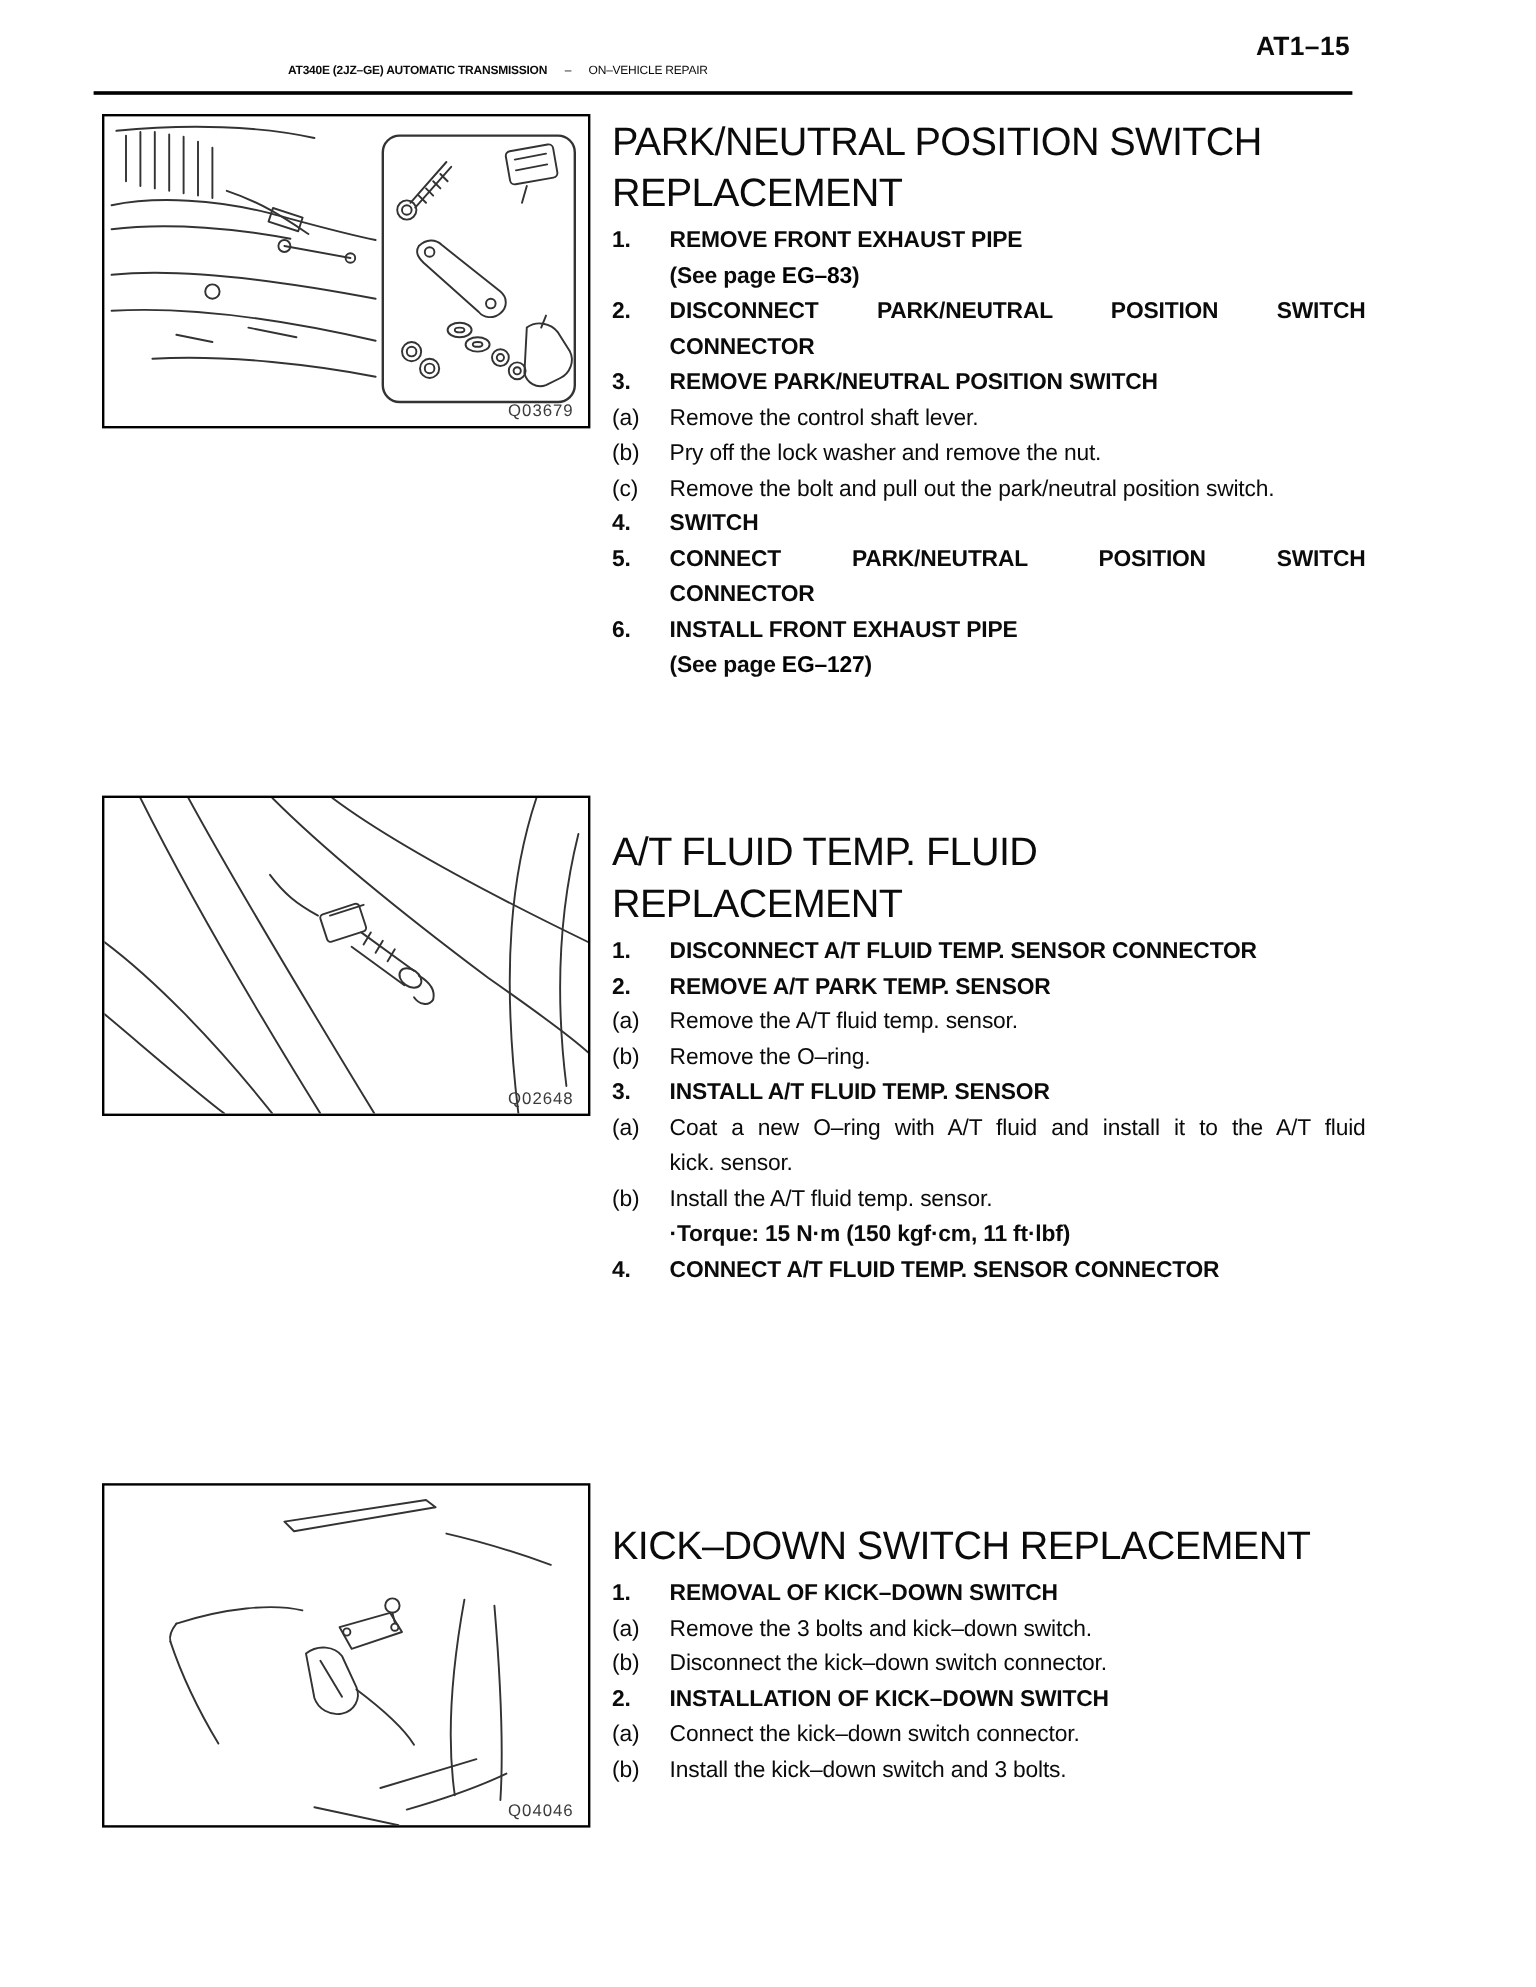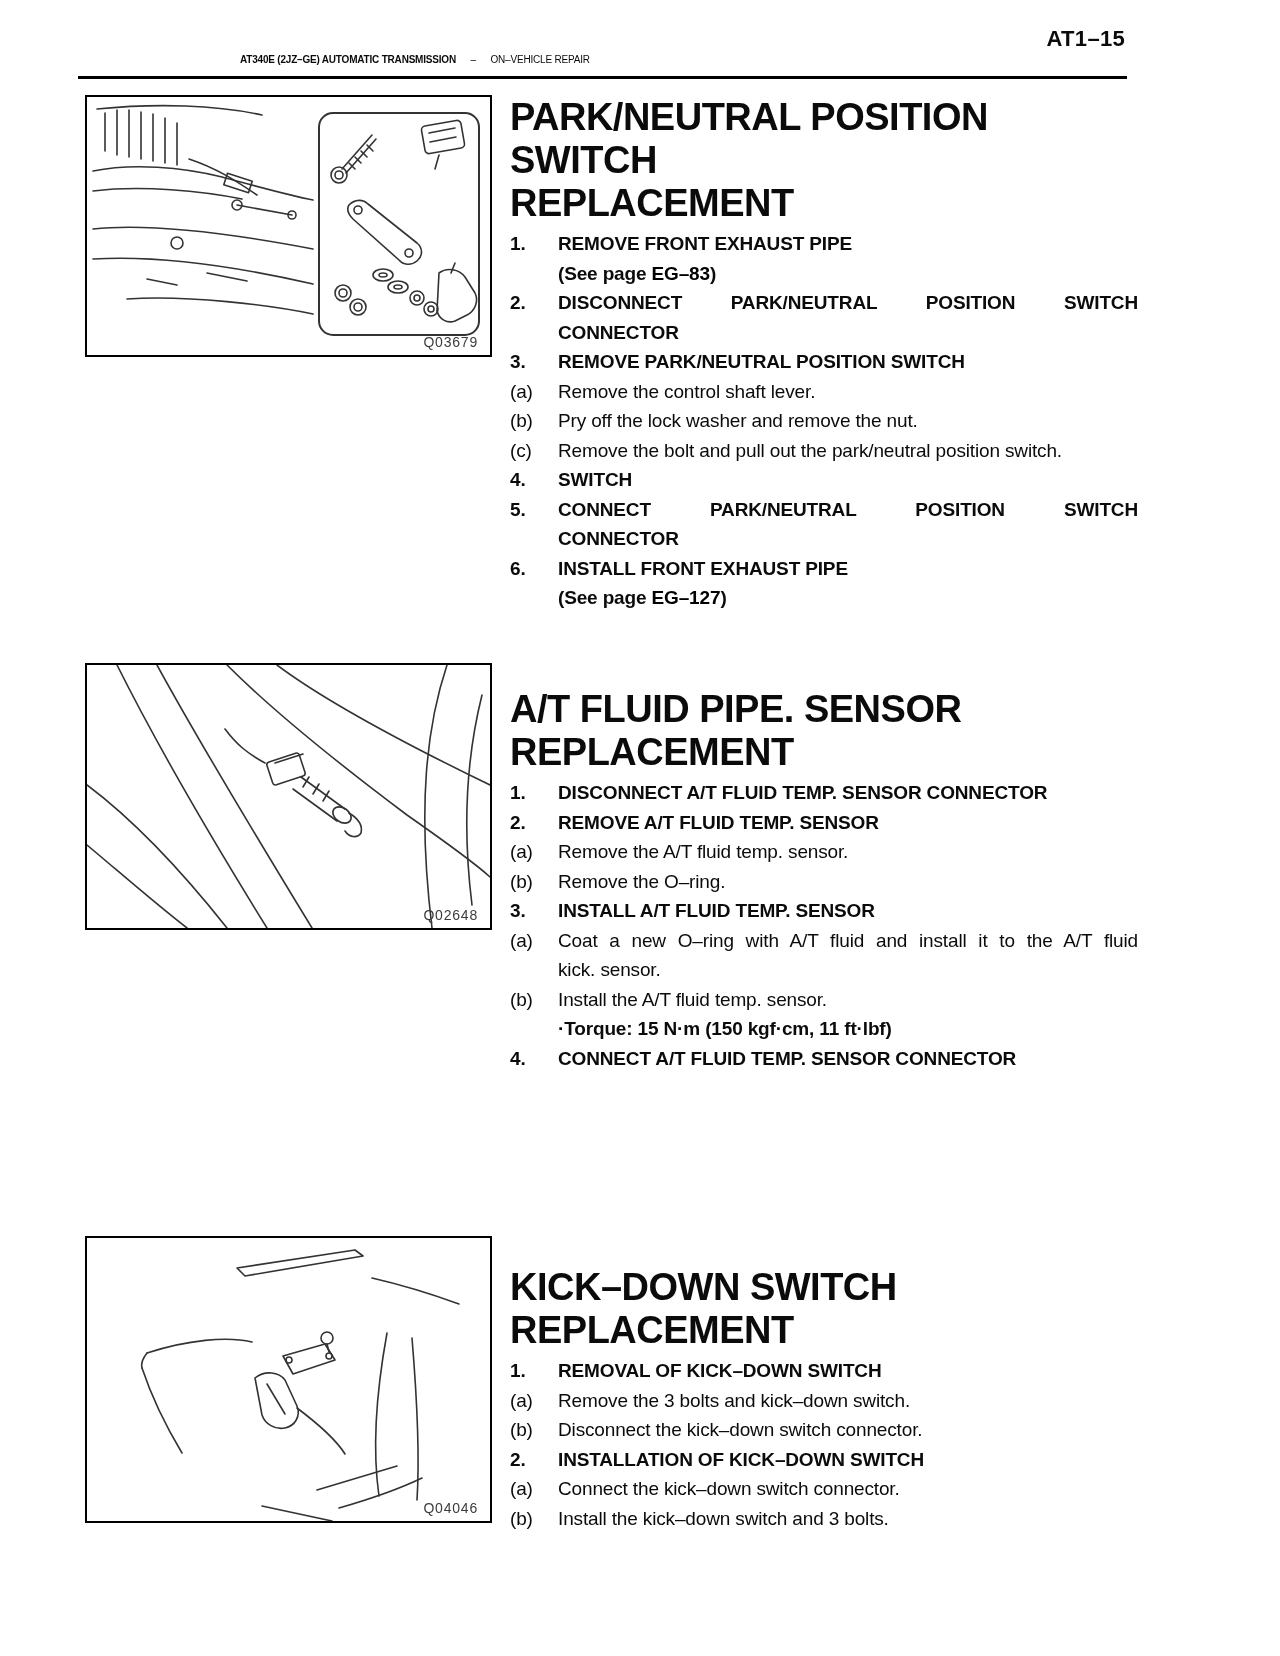--- a/index.html
+++ b/index.html
@@ -21,21 +21,21 @@
   #fig3{top:1236px;height:283px;}
   .figbox svg{display:block;width:100%;height:100%;}
   .figcode{position:absolute;right:12px;bottom:5px;font-size:14px;color:#3c3c3c;letter-spacing:.8px;}
   .art{stroke:#333;fill:none;stroke-width:1.6;stroke-linecap:round;stroke-linejoin:round;}
   .art2{stroke:#333;fill:#fff;stroke-width:2;stroke-linecap:round;stroke-linejoin:round;}
   
   .col{position:absolute;left:510px;width:628px;}
   #col1{top:96px;}
   #col2{top:688px;}
   #col3{top:1238px;margin-top:28px;}
-  .title{font-size:38px;font-weight:bold;line-height:43px;letter-spacing:-.5px;}
+  .title{font-size:33px;font-weight:normal;line-height:43px;letter-spacing:-.5px;}
   .steps{margin-top:4px;}
   .step{display:flex;font-size:19px;line-height:29.5px;letter-spacing:-.15px;}
   .step .m{flex:0 0 48px;}
   .step .t{flex:1;min-width:0;}
   .b{font-weight:bold;}
   .l1,.l2{display:block;}
   .stretch{text-align:justify;text-align-last:justify;}
   .link{color:#000000;text-decoration:none;cursor:pointer;}
 </style>
 </head>
@@ -204,31 +204,31 @@
     </div>
     <div class="step b">
       <span class="m"></span>
       <span class="t"><span>(See page </span><a class="link">EG–127</a><span>)</span></span>
     </div>
   </div>
 </div>
 
 <div class="col" id="col2">
   <div class="title">
-    <div>A/T FLUID PIPE. SENSOR</div>
+    <div>A/T FLUID TEMP. FLUID</div>
     <div>REPLACEMENT</div>
   </div>
   <div class="steps">
     <div class="step b">
       <span class="m">1.</span>
       <span class="t">DISCONNECT A/T FLUID TEMP. SENSOR CONNECTOR</span>
     </div>
     <div class="step b">
       <span class="m">2.</span>
-      <span class="t">REMOVE A/T FLUID TEMP. SENSOR</span>
+      <span class="t">REMOVE A/T PARK TEMP. SENSOR</span>
     </div>
     <div class="step">
       <span class="m">(a)</span>
       <span class="t">Remove the A/T fluid temp. sensor.</span>
     </div>
     <div class="step">
       <span class="m">(b)</span>
       <span class="t">Remove the O–ring.</span>
     </div>
     <div class="step b">

